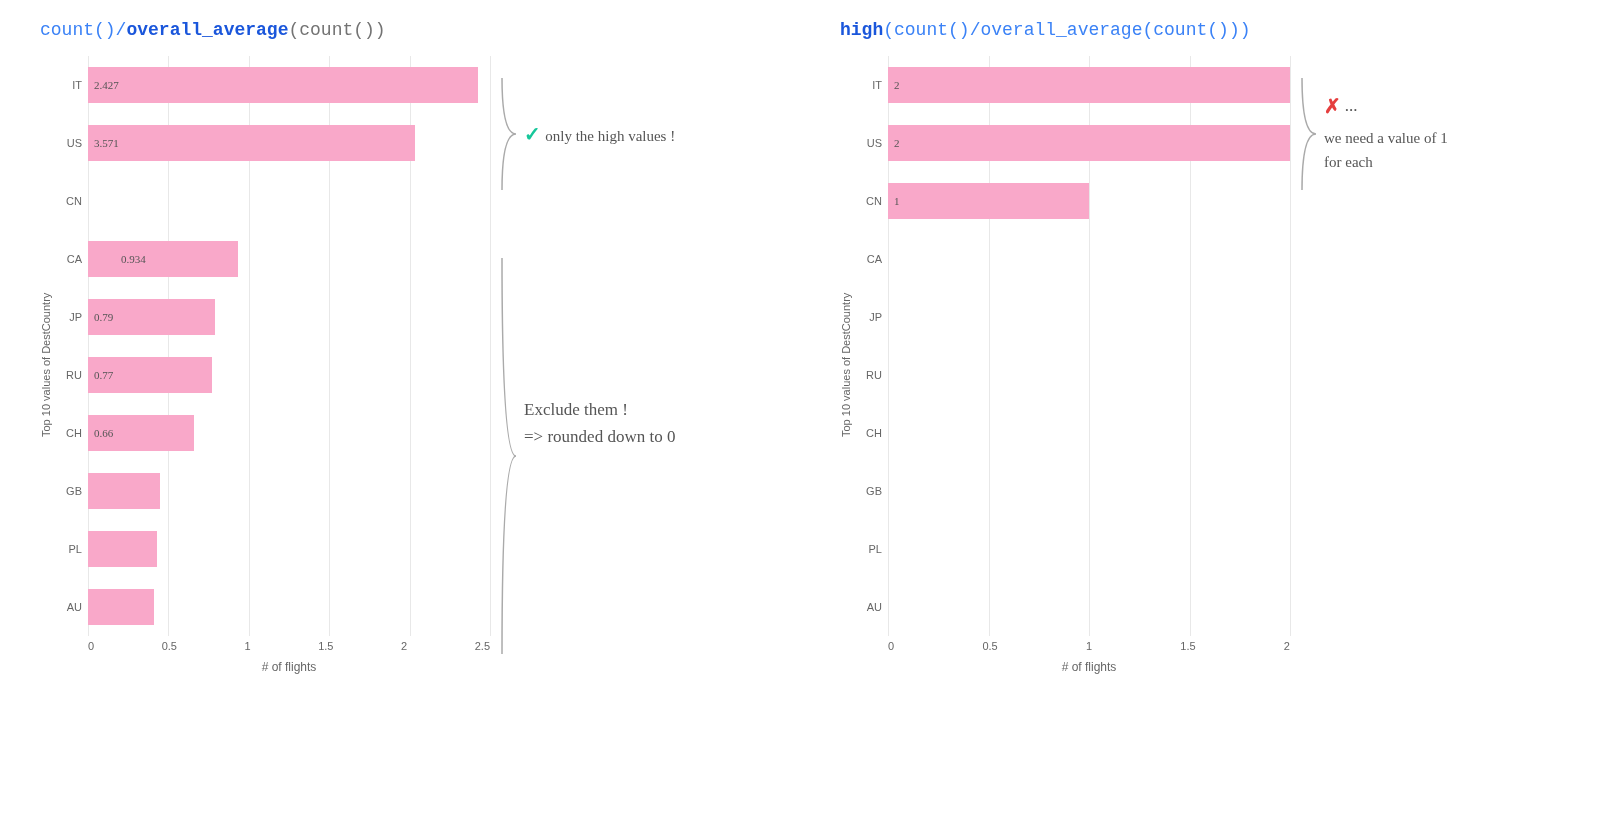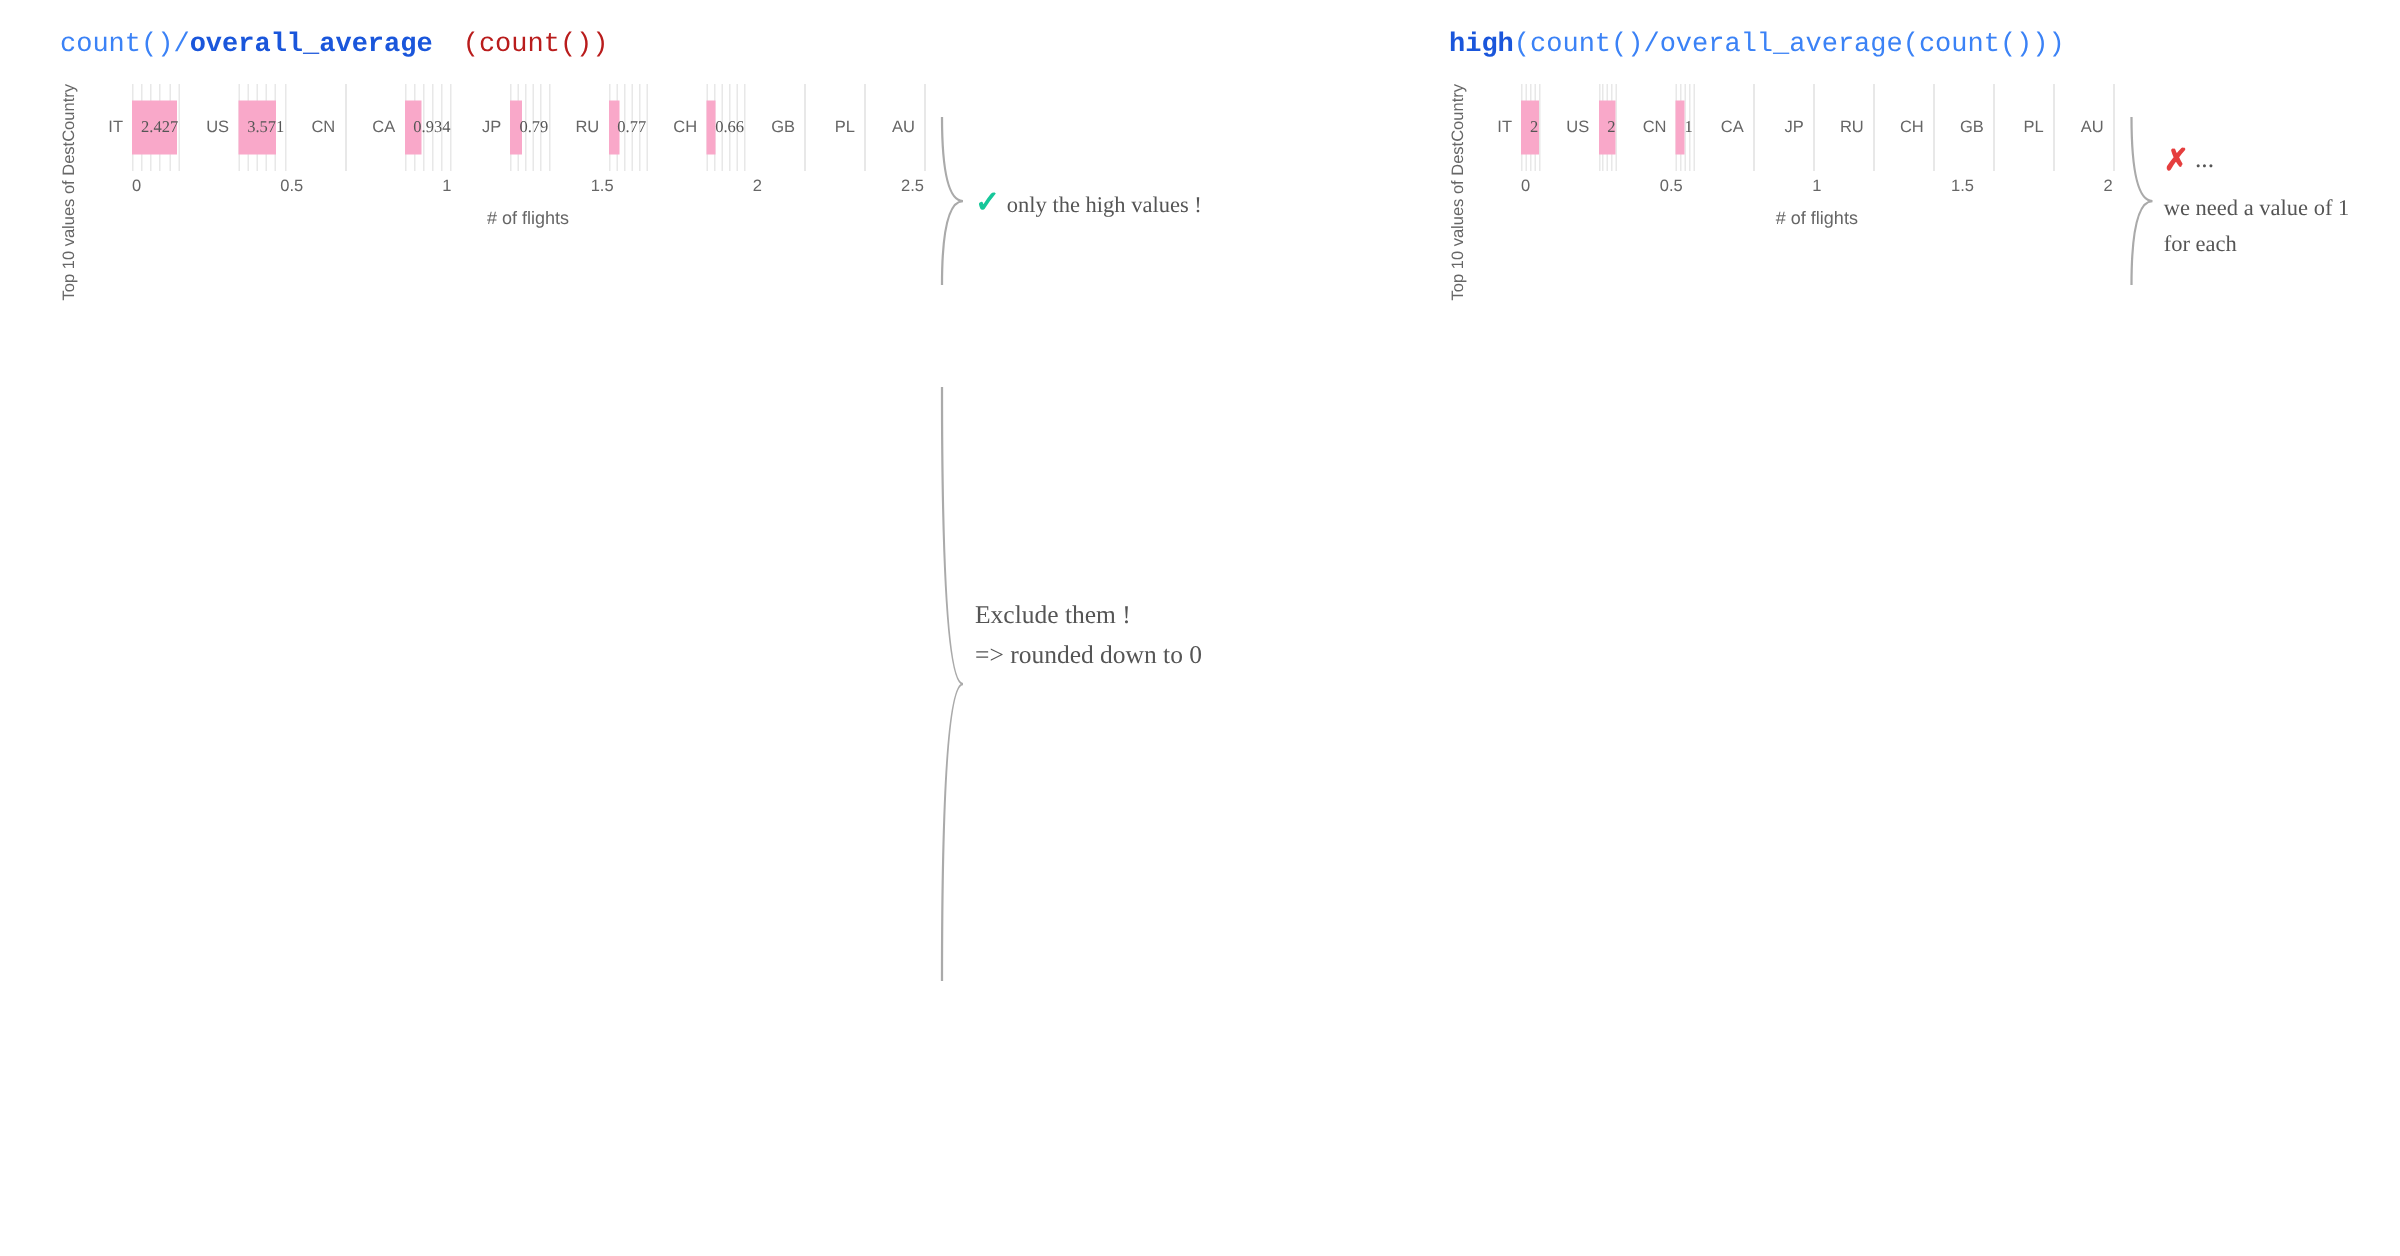--- a/index.html
+++ b/index.html
@@ -39,21 +39,22 @@
       text-align: center;
     }
     .chart-area {
       display: flex;
       flex-direction: column;
       flex: 1;
     }
     .bars-container {
       position: relative;
       display: flex;
-      gap: 12px;
+      flex-direction: column;
+      gap: 0;
     }
     .bar-row {
       display: flex;
       align-items: center;
       height: 58px;
       position: relative;
     }
     .bar-label {
       font-size: 11px;
       color: #666;
@@ -111,21 +112,21 @@
       padding-left: 28px;
     }
   </style>
 </head>
 <body>
 
 <div class="page-container">
 
   <div class="chart-section">
     <div class="chart-title">
-      <span style="color:#3b82f6;">count</span><span style="color:#3b82f6;">()/</span><span style="color:#1a56db; font-weight:bold;">overall_average</span><span style="color:#b91c1c;margin-left:20px;">(count())</span>
+      <span style="color:#3b82f6;">count</span><span style="color:#3b82f6;">()/</span><span style="color:#1a56db; font-weight:bold;">overall_average</span><span style="color:#737373;">(count())</span>
     </div>
     <div style="display:flex; flex-direction:row; position:relative;">
       <div class="y-axis-label">Top 10 values of DestCountry</div>
       <div class="chart-area">
         <div class="bars-container" id="left-bars">
         <div class="bar-row">
               <div class="bar-label">IT</div>
               <div class="bar-track">
                 <div class="grid-line" style="left: 0%;"></div>
                 <div class="grid-line" style="left: 20%;"></div>
@@ -165,21 +166,21 @@
             </div>
             <div class="bar-row">
               <div class="bar-label">CA</div>
               <div class="bar-track">
                 <div class="grid-line" style="left: 0%;"></div>
                 <div class="grid-line" style="left: 20%;"></div>
                 <div class="grid-line" style="left: 40%;"></div>
                 <div class="grid-line" style="left: 60%;"></div>
                 <div class="grid-line" style="left: 80%;"></div>
                 <div class="grid-line" style="left: 100%;"></div>
-                <div class="bar-fill" style="width: 37.36%;">
+                <div class="bar-fill" style="width: 37.36%; padding-left: 27px;">
                   <span class="bar-value">0.934</span>
                 </div>
               </div>
             </div>
             <div class="bar-row">
               <div class="bar-label">JP</div>
               <div class="bar-track">
                 <div class="grid-line" style="left: 0%;"></div>
                 <div class="grid-line" style="left: 20%;"></div>
                 <div class="grid-line" style="left: 40%;"></div>

